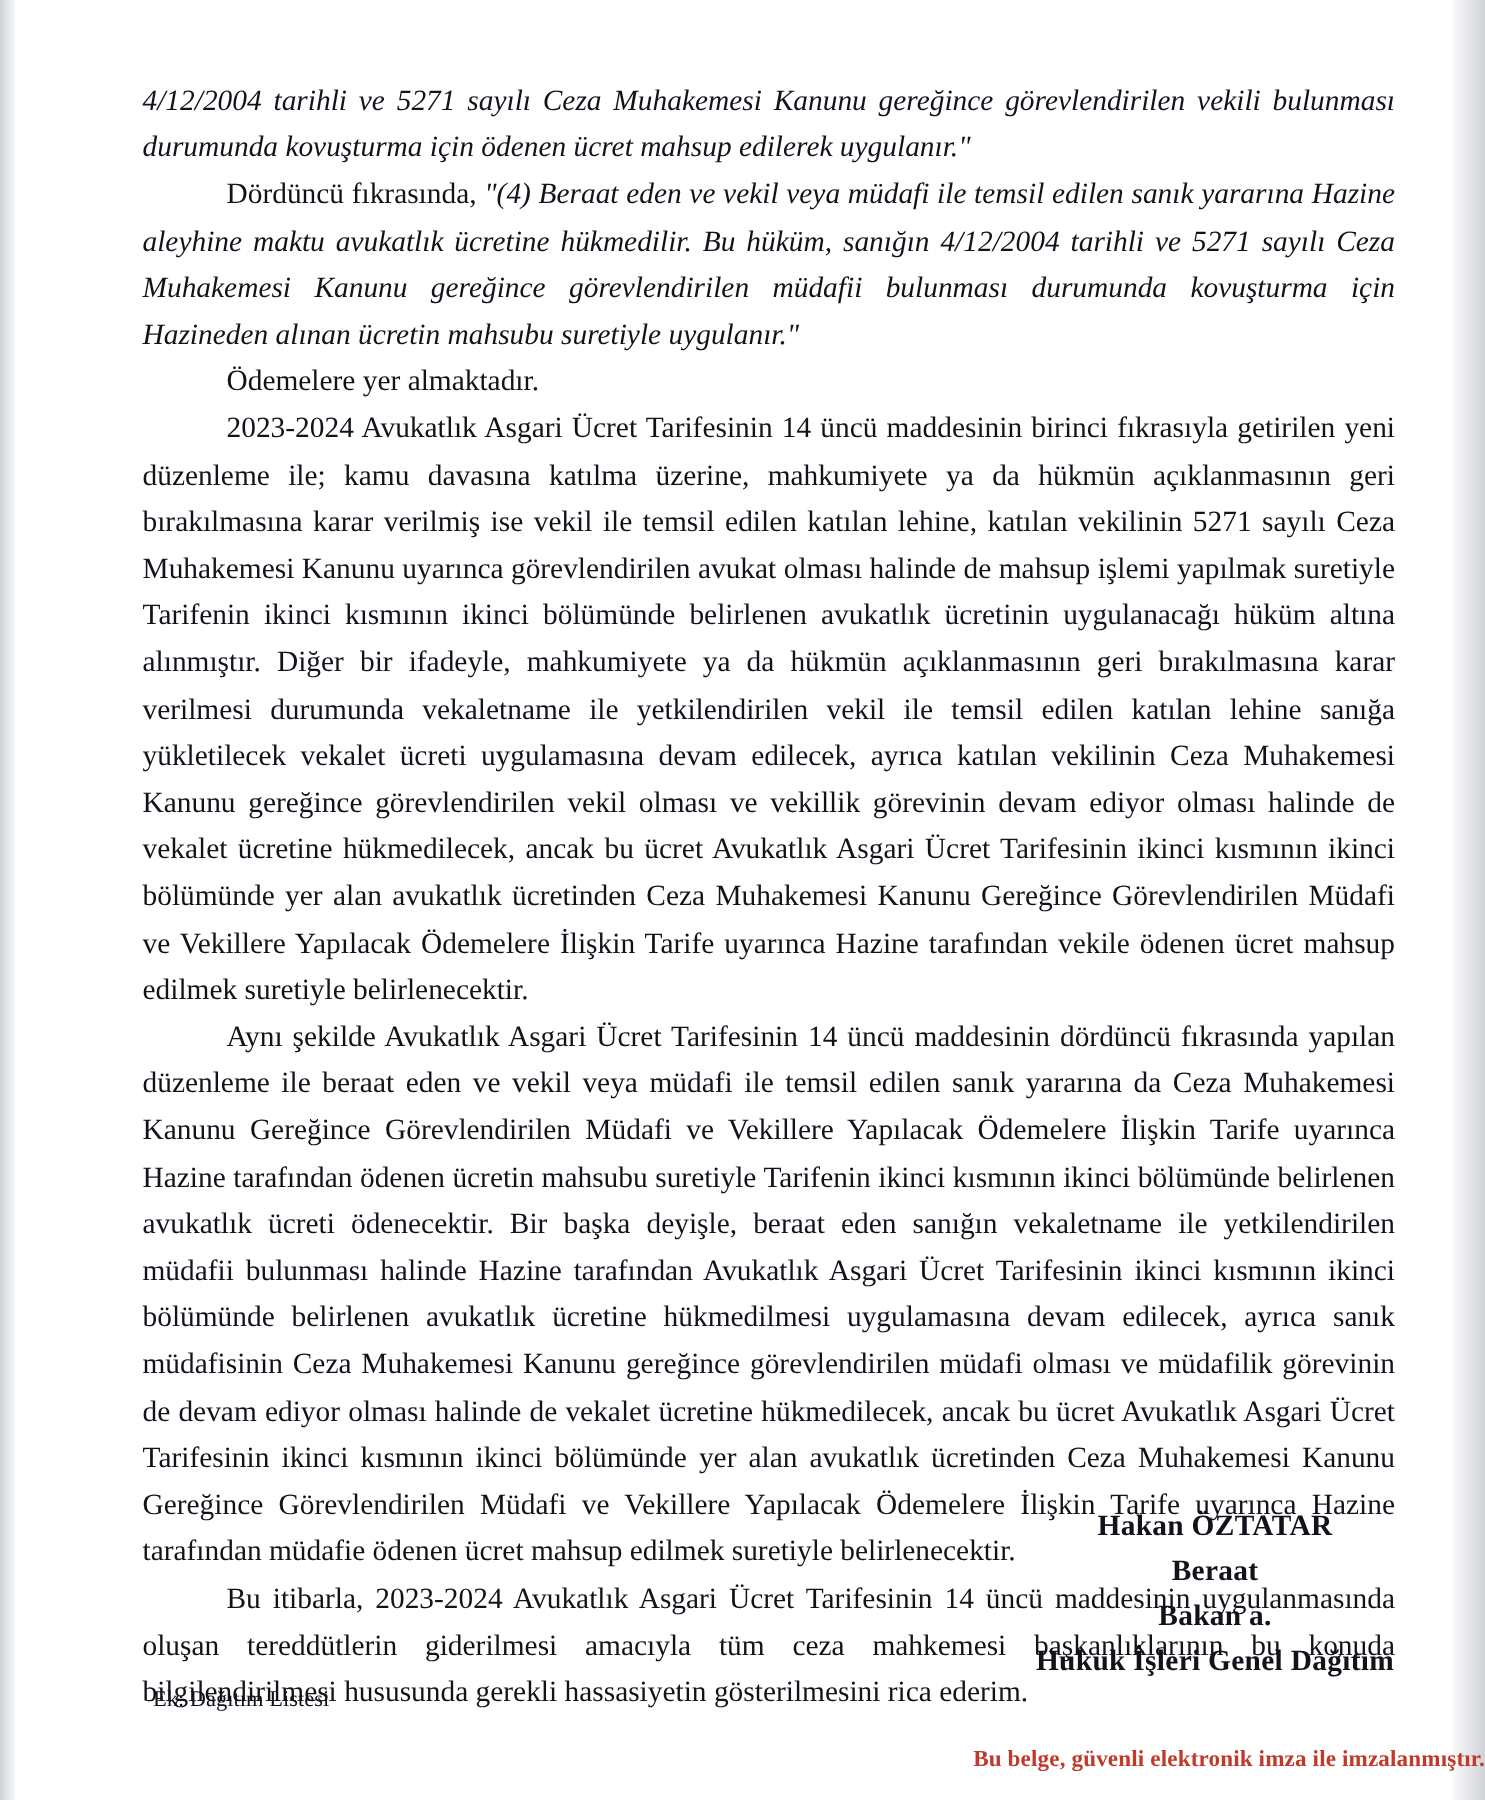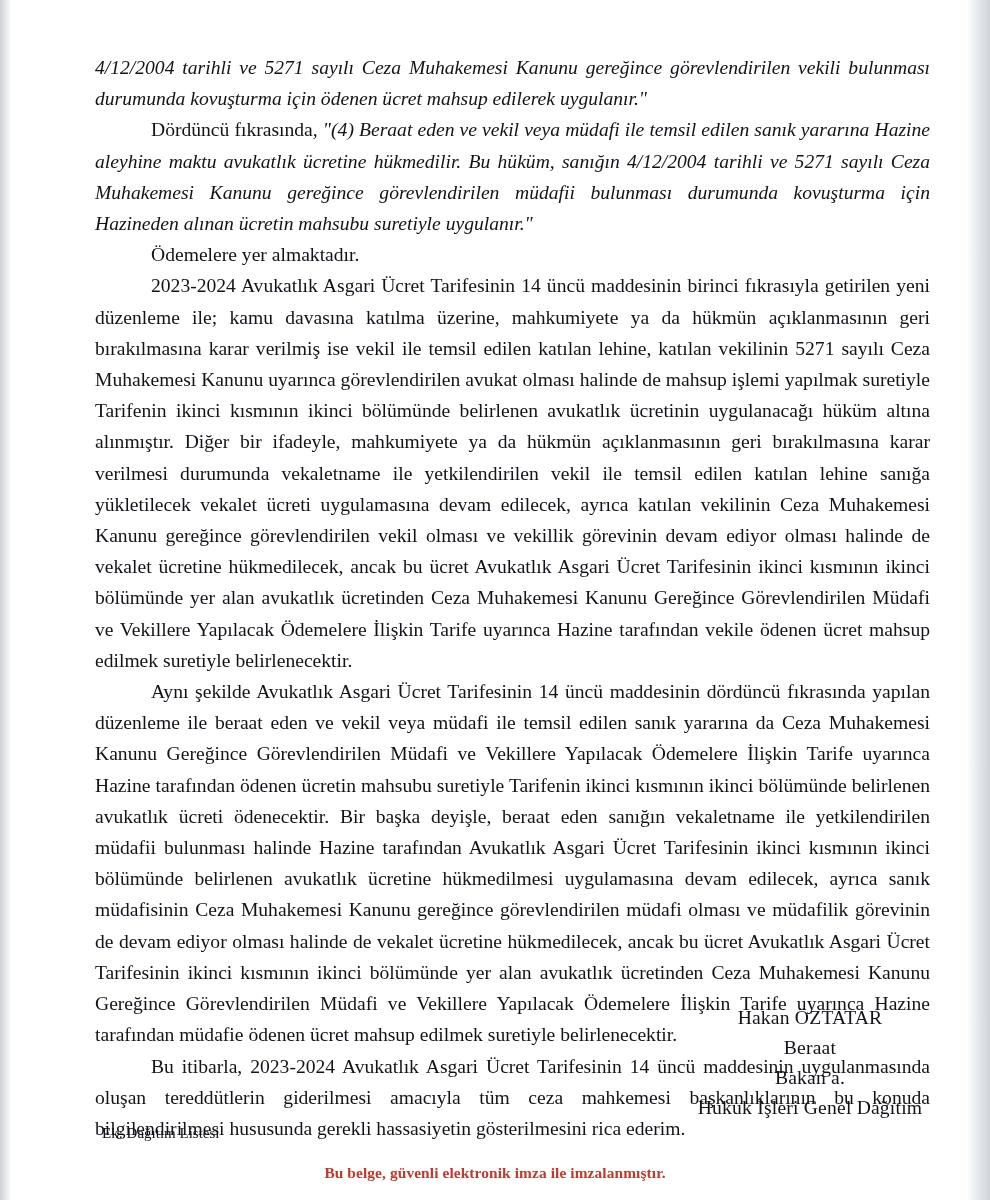--- a/index.html
+++ b/index.html
@@ -86,39 +86,40 @@
     left: 620px;
     top: 1003px;
     width: 360px;
     text-align: center;
   }
   .signature-line {
     font-size: 19.6px;
     line-height: 30px;
     color: #12131a;
     letter-spacing: 0.2px;
+    font-weight: bold;
   }
 
   
   .attachment-note {
     position: absolute;
     left: 92px;
     top: 1120px;
     font-size: 15px;
     line-height: 26px;
     color: #12131a;
   }
 
   
   .esign-footer {
     position: absolute;
     left: 0;
     top: 1162px;
     width: 990px;
-    text-align: center;
+    text-align: right;
     font-size: 15.4px;
     font-weight: bold;
     line-height: 22px;
     color: #c0392b;
     letter-spacing: 0.1px;
   }
 </style>
 </head>
 <body>
 

